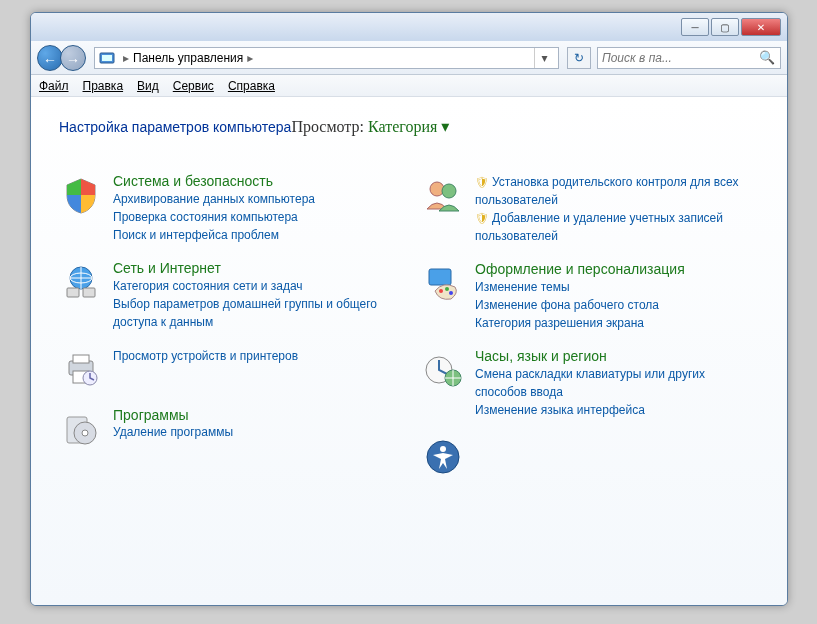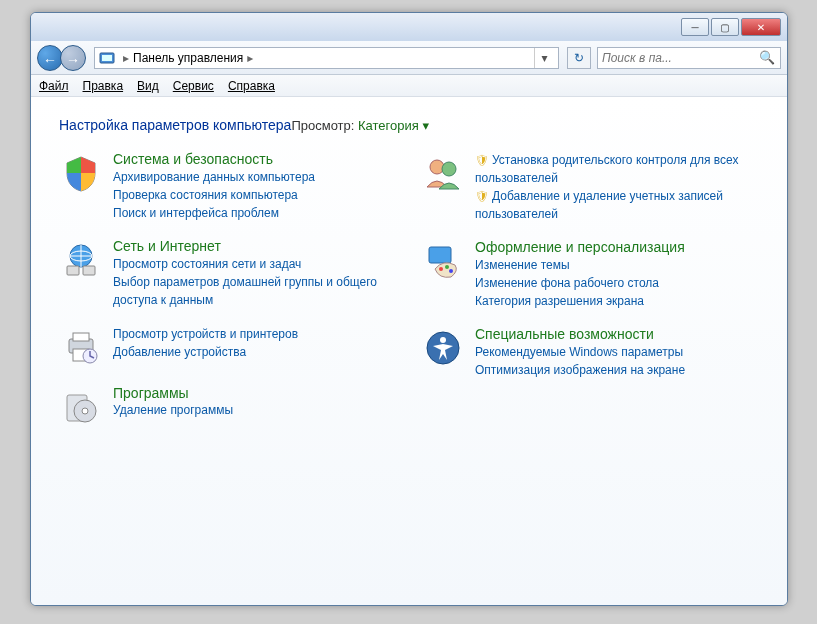--- a/index.html
+++ b/index.html
@@ -19,24 +19,24 @@
 .refreshbtn { width: 24px; height: 22px; border: 1px solid #a8b4c4; background: #f0f4f8; display: flex; align-items: center; justify-content: center; color: #1a5fa0; cursor: pointer; }
 .searchbox { width: 184px; height: 22px; border: 1px solid #a8b4c4; background: #fff; margin-left: 6px; display: flex; align-items: center; padding: 0 4px; }
 .searchbox input { border: none; outline: none; flex: 1; font-size: 12px; font-style: italic; color: #888; }
 .searchicon { color: #3a6ea5; font-size: 13px; }
 .menubar { height: 22px; background: linear-gradient(#f8fafc,#eef2f7); border-bottom: 1px solid #d8dee6; display: flex; align-items: center; padding: 0 8px; gap: 14px; font-size: 12px; }
 .menubar span { cursor: pointer; }
 .menubar span u { text-decoration: underline; }
 .content { padding: 20px 28px; height: calc(100% - 28px - 34px - 22px); background: linear-gradient(#fff, #f4f8fc); overflow: hidden; }
 .header-row { display: flex; justify-content: flex-start; align-items: center; margin-bottom: 18px; }
 .page-title { color: #003399; font-size: 14px; }
-.view-sel { font-size: 13px; color: #333; }
+.view-sel { font-size: 16px; color: #333; font-family: Liberation Serif, serif; }
 .view-sel .catlink { color: #1a6f1a; cursor: pointer; }
 .columns { display: flex; gap: 24px; }
-.col { flex: 1; }
+.col { flex: 1; margin-top: 19px; }
 .category { display: flex; margin-bottom: 16px; }
 .caticon { width: 44px; height: 44px; flex-shrink: 0; margin-right: 10px; display: flex; align-items: center; justify-content: center; }
 .catbody { flex: 1; }
 .cattitle { color: #1d7a1d; font-size: 14px; cursor: pointer; line-height: 1.2; }
 .sublink { display: block; color: #0b5aa8; font-size: 12px; cursor: pointer; line-height: 1.5; }
 .sublink.shielded::before { content: "🛡"; color: #e0b020; margin-right: 3px; font-size: 11px; }
 .highlighted { position: relative; }
 .highlighted::after { content: ""; position: absolute; left: -6px; right: -6px; top: -3px; bottom: -3px; border: 2px solid #d02020; border-radius: 50%/60%; pointer-events: none; }
 svg { display: block; }
 </style>
@@ -117,38 +117,37 @@
             <svg width="40" height="40" viewBox="0 0 40 40">
                 <circle cx="20" cy="16" r="11" fill="#4aa0e8" stroke="#2a6aa8"></circle>
                 <ellipse cx="20" cy="16" rx="11" ry="5" fill="none" stroke="#fff"></ellipse>
                 <path d="M20 5 V27 M9 16 H31" stroke="#fff"></path>
                 <rect x="6" y="26" width="12" height="9" rx="1" fill="#ddd" stroke="#888"></rect>
                 <rect x="22" y="26" width="12" height="9" rx="1" fill="#ddd" stroke="#888"></rect>
               </svg>
           </div>
           <div class="catbody">
             <div class="cattitle">Сеть и Интернет</div>
-            <a class="sublink">Просмотр состояния сети и задач</a>
+            <a class="sublink">Категория состояния сети и задач</a>
             <a class="sublink">Выбор параметров домашней группы и общего доступа к данным</a>
           </div>
         </div>
 
         <div class="category">
           <div class="caticon">
             <svg width="40" height="40" viewBox="0 0 40 40">
                 <rect x="8" y="12" width="24" height="14" rx="2" fill="#d0d6de" stroke="#888"></rect>
                 <rect x="12" y="6" width="16" height="8" fill="#fff" stroke="#888"></rect>
                 <rect x="12" y="22" width="16" height="12" fill="#fff" stroke="#888"></rect>
                 <circle cx="29" cy="29" r="7" fill="#eef" stroke="#88a"></circle>
                 <path d="M29 24 V29 L33 31" stroke="#66a" fill="none" stroke-width="1.5"></path>
               </svg>
           </div>
           <div class="catbody">
             <a class="sublink">Просмотр устройств и принтеров</a>
-            <a class="sublink">Добавление устройства</a>
           </div>
         </div>
 
         <div class="category">
           <div class="caticon">
             <svg width="40" height="40" viewBox="0 0 40 40">
                 <rect x="6" y="8" width="20" height="26" rx="2" fill="#e0e4ea" stroke="#999"></rect>
                 <circle cx="24" cy="24" r="11" fill="#d8dce4" stroke="#888"></circle>
                 <circle cx="24" cy="24" r="3" fill="#fff" stroke="#888"></circle>
               </svg>
@@ -187,31 +186,41 @@
               </svg>
           </div>
           <div class="catbody">
             <div class="cattitle">Оформление и персонализация</div>
             <a class="sublink">Изменение темы</a>
             <a class="sublink">Изменение фона рабочего стола</a>
             <a class="sublink">Категория разрешения экрана</a>
           </div>
         </div>
 
+        <div class="category">
+          <div class="caticon">
+            <svg width="40" height="40" viewBox="0 0 40 40">
+                <circle cx="16" cy="20" r="13" fill="#f8f8f8" stroke="#888"></circle>
+                <path d="M16 10 V20 L24 24" stroke="#3a6ea5" fill="none" stroke-width="2"></path>
+                <circle cx="30" cy="28" r="8" fill="#7cc080" stroke="#486"></circle>
+                <path d="M22 28 H38 M30 20 V36" stroke="#fff"></path>
+              </svg>
+          </div>
+          <div class="catbody">
+            <div class="cattitle">Часы, язык и регион</div>
+            <a class="sublink">Смена раскладки клавиатуры или других способов ввода</a>
+            <a class="sublink">Изменение языка интерфейса</a>
+          </div>
+        </div>
 
         <div class="category">
           <div class="caticon">
             <svg width="40" height="40" viewBox="0 0 40 40">
                 <circle cx="20" cy="20" r="16" fill="#3a70b0" stroke="#1a4a80"></circle>
                 <circle cx="20" cy="12" r="3" fill="#fff"></circle>
                 <path d="M10 18 L20 16 L30 18 L22 22 L24 32 L20 26 L16 32 L18 22 Z" fill="#fff"></path>
               </svg>
           </div>
-          <div class="catbody">
-            <div class="cattitle">Специальные возможности</div>
-            <a class="sublink">Рекомендуемые Windows параметры</a>
-            <a class="sublink">Оптимизация изображения на экране</a>
-          </div>
         </div>
       </div>
     </div>
   </div>
 </div>
 
 </body></html>

